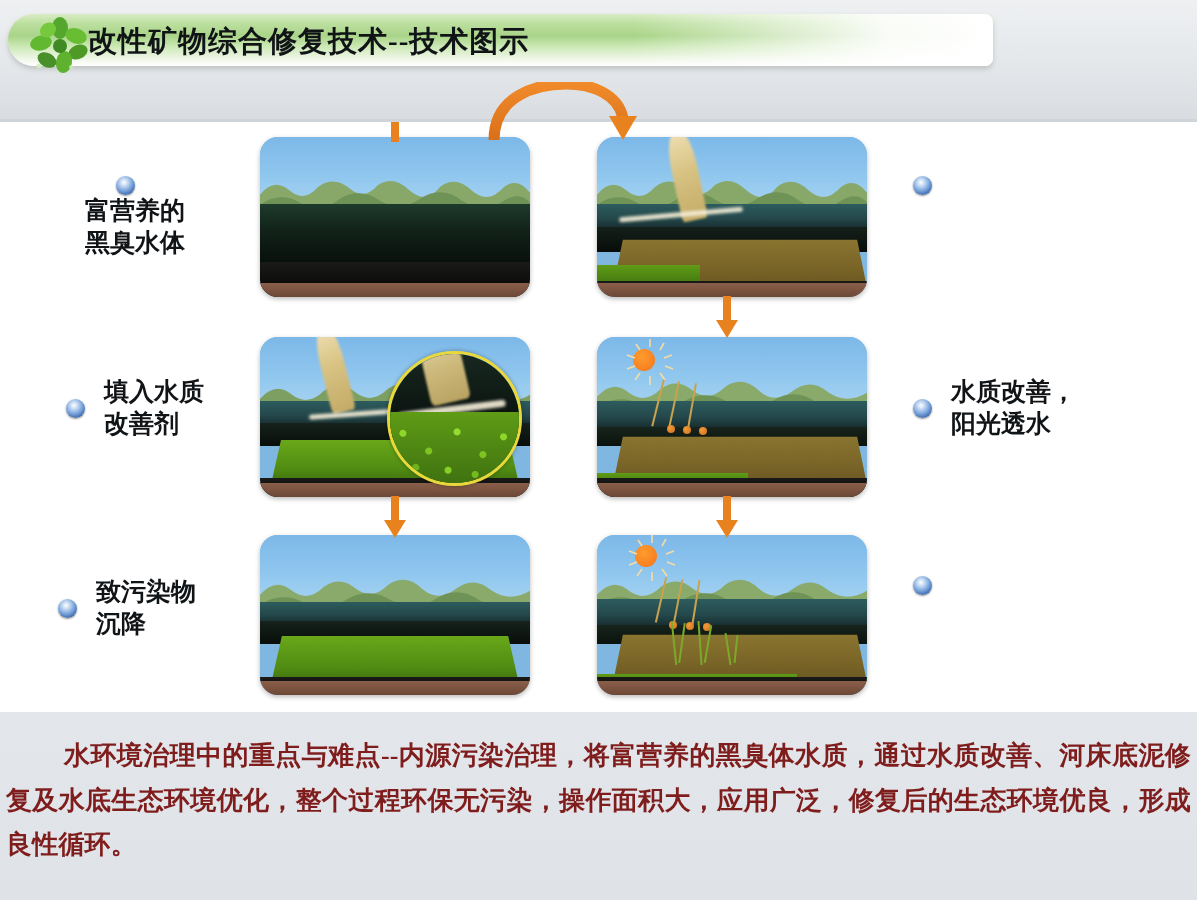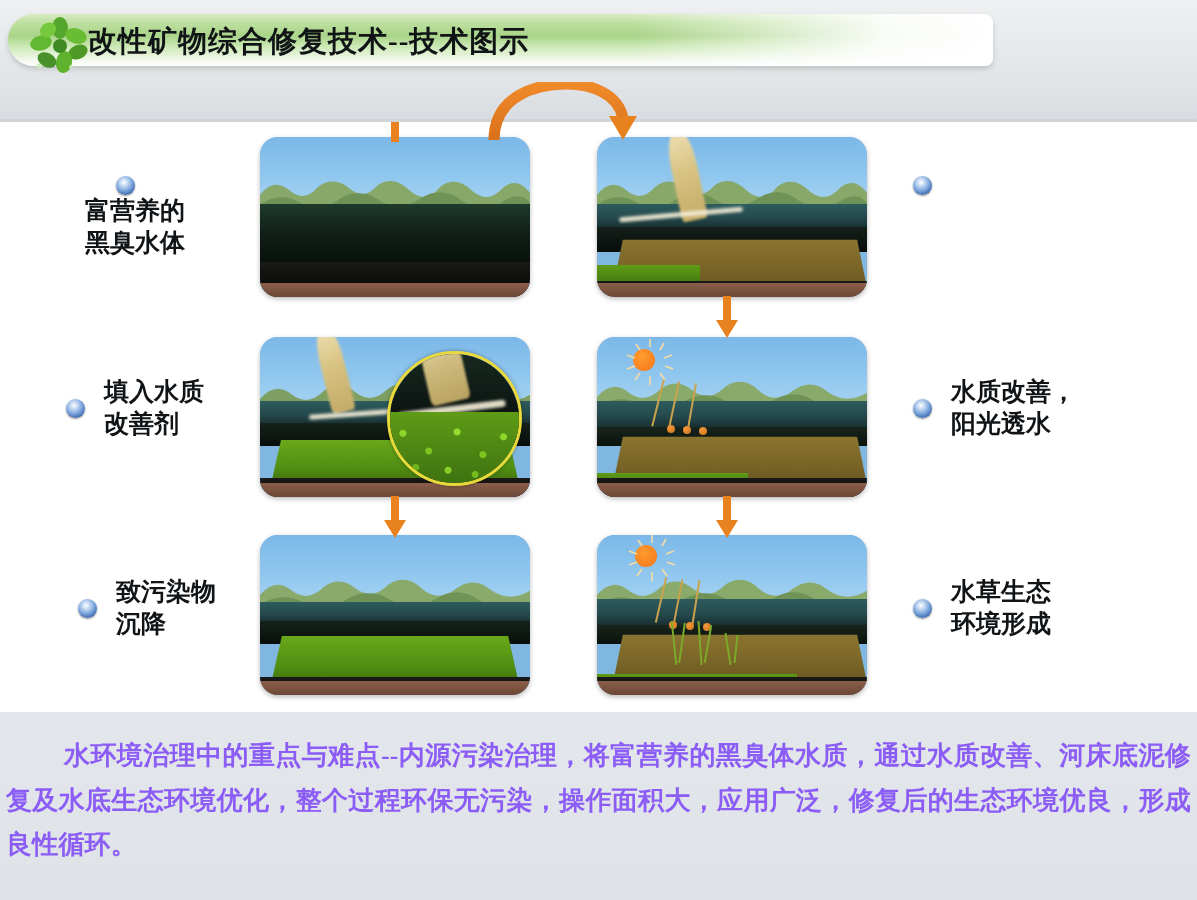--- a/index.html
+++ b/index.html
@@ -147,21 +147,21 @@
   }
 
   
   #footer {
     position:absolute; left:0; top:712px; width:1197px; height:188px;
     background:linear-gradient(180deg,#e3e6ea 0%,#dfe2e7 100%);
   }
   #footer-text {
     position:absolute; left:0; top:734px; width:1197px;
     padding:0 6px;
-    font-size:26px; font-weight:bold; color:#8b5cf6;
+    font-size:26px; font-weight:bold; color:#7f1d1d;
     line-height:1.72; text-indent:58px; text-align:justify;
     letter-spacing:0.2px;
   }
 </style>
 </head>
 <body>
 
 <div id="top-band"></div>
 <div id="top-band-line"></div>
 
@@ -371,34 +371,32 @@
 <div class="label-group" style="left:66px; top:176px;flex-direction:column;">
   <div class="bullet"></div>
   <div class="label-text">富营养的
 黑臭水体</div>
 </div>
 <div class="label-group" style="left:66px; top:376px;">
   <div class="bullet"></div>
   <div class="label-text">填入水质
 改善剂</div>
 </div>
-<div class="label-group" style="left:78px; top:576px;">
+<div class="label-group" style="left:58px; top:576px;">
   <div class="bullet"></div>
   <div class="label-text">致污染物
 沉降</div>
 </div>
 
 <div class="label-group" style="left:913px; top:176px;">
   <div class="bullet"></div>
 </div>
 <div class="label-group" style="left:913px; top:376px;">
   <div class="bullet"></div>
   <div class="label-text">水质改善，
 阳光透水</div>
 </div>
 <div class="label-group" style="left:913px; top:576px;">
   <div class="bullet"></div>
-  <div class="label-text">水草生态
-环境形成</div>
 </div>
 
 <div id="footer"></div>
 <div id="footer-text">水环境治理中的重点与难点--内源污染治理，将富营养的黑臭体水质，通过水质改善、河床底泥修复及水底生态环境优化，整个过程环保无污染，操作面积大，应用广泛，修复后的生态环境优良，形成良性循环。</div>
 
 </body></html>

